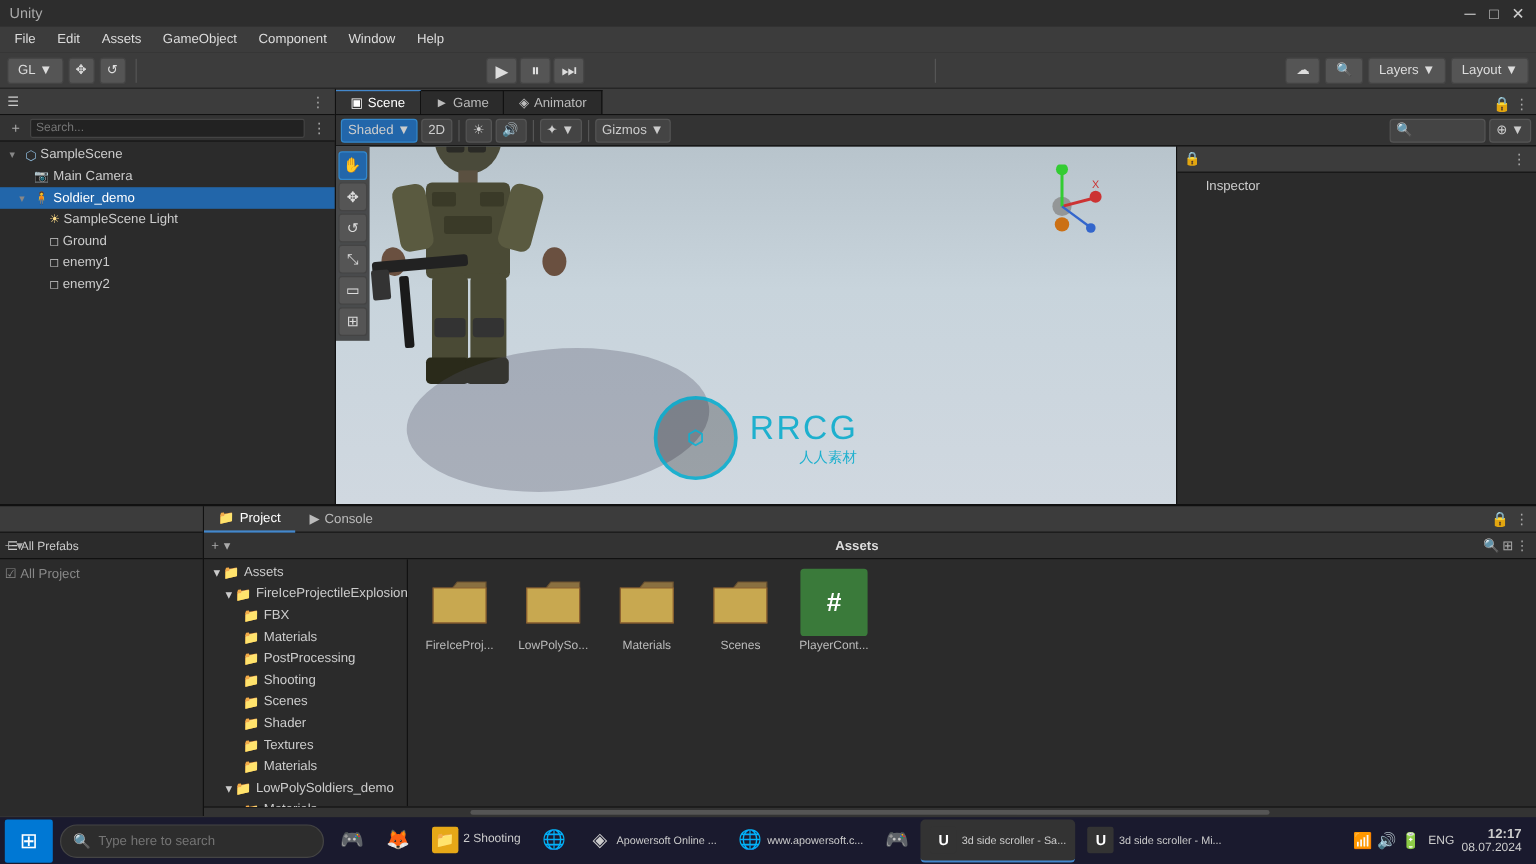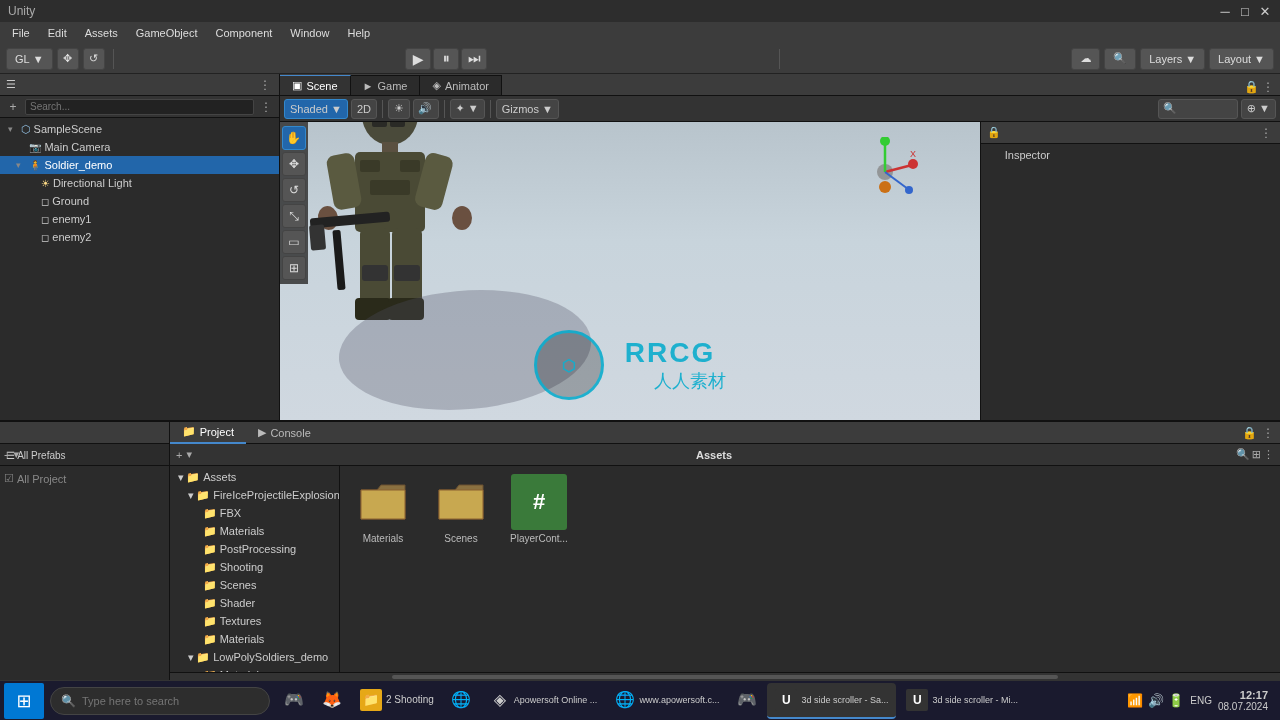--- a/index.html
+++ b/index.html
@@ -489,22 +489,22 @@
     .watermark-logo {
       width: 70px; height: 70px;
       border: 3px solid #00aacc;
       border-radius: 50%;
       display: flex; align-items: center; justify-content: center;
       font-size: 20px;
       color: #00aacc;
       font-weight: bold;
       background: rgba(0,0,0,0.3);
     }
-    .watermark-text { color: #00aacc; font-size: 28px; font-weight: bold; letter-spacing: 2px; }
-    .watermark-cn { color: #00aacc; font-size: 18px; margin-left: 40px; }
+    .watermark-text { color: #00aacc; font-size: 28px; font-weight: normal; letter-spacing: 2px; }
+    .watermark-cn { color: #00aacc; font-size: 12px; margin-left: 40px; }
   </style>
 </head>
 <body>
 
 <div id="app">
 
   <div id="titlebar">
     <div style="display:flex;align-items:flex-end;gap:8px;">
       <span style="font-size:12px;color:#aaa;">Unity</span>
     </div>
@@ -584,21 +584,21 @@
 
         <div class="tree-item tree-indent-1 selected">
           <span class="expand-arrow">▾</span>
           <span style="font-size:10px;">🧍</span>
           <span>Soldier_demo</span>
         </div>
 
         <div class="tree-item tree-indent-2">
           <span class="expand-arrow"> </span>
           <span style="color:#ffdd88;font-size:10px;">☀</span>
-          <span>Directional Light</span>
+          <span>SampleScene Light</span>
         </div>
 
         <div class="tree-item tree-indent-2">
           <span class="expand-arrow"> </span>
           <span style="font-size:10px;">◻</span>
           <span>Ground</span>
         </div>
 
         <div class="tree-item tree-indent-2">
           <span class="expand-arrow"> </span>
@@ -858,21 +858,39 @@
           <div class="asset-tree-item" style="padding-left:30px;">
             <span> </span>
             <span style="color:#d4aa44;">📁</span>
             <span>Materials</span>
           </div>
 
         </div>
 
         <div id="asset-grid">
 
-
+          <div class="asset-item">
+            <div class="asset-icon">
+              <svg width="48" height="40" viewBox="0 0 48 40">
+                <path d="M2 8 L18 8 L22 3 L46 3 L46 37 L2 37 Z" fill="#8a7040" stroke="#6a5030" stroke-width="1"></path>
+                <path d="M2 8 L46 8 L46 37 L2 37 Z" fill="#c8a850" stroke="#8a6030" stroke-width="1"></path>
+              </svg>
+            </div>
+            <span class="asset-label">FireIceProj...</span>
+          </div>
+
+          <div class="asset-item">
+            <div class="asset-icon">
+              <svg width="48" height="40" viewBox="0 0 48 40">
+                <path d="M2 8 L18 8 L22 3 L46 3 L46 37 L2 37 Z" fill="#8a7040" stroke="#6a5030" stroke-width="1"></path>
+                <path d="M2 8 L46 8 L46 37 L2 37 Z" fill="#c8a850" stroke="#8a6030" stroke-width="1"></path>
+              </svg>
+            </div>
+            <span class="asset-label">LowPolySo...</span>
+          </div>
 
           <div class="asset-item">
             <div class="asset-icon">
               <svg width="48" height="40" viewBox="0 0 48 40">
                 <path d="M2 8 L18 8 L22 3 L46 3 L46 37 L2 37 Z" fill="#8a7040" stroke="#6a5030" stroke-width="1"></path>
                 <path d="M2 8 L46 8 L46 37 L2 37 Z" fill="#c8a850" stroke="#8a6030" stroke-width="1"></path>
               </svg>
             </div>
             <span class="asset-label">Materials</span>
           </div>

